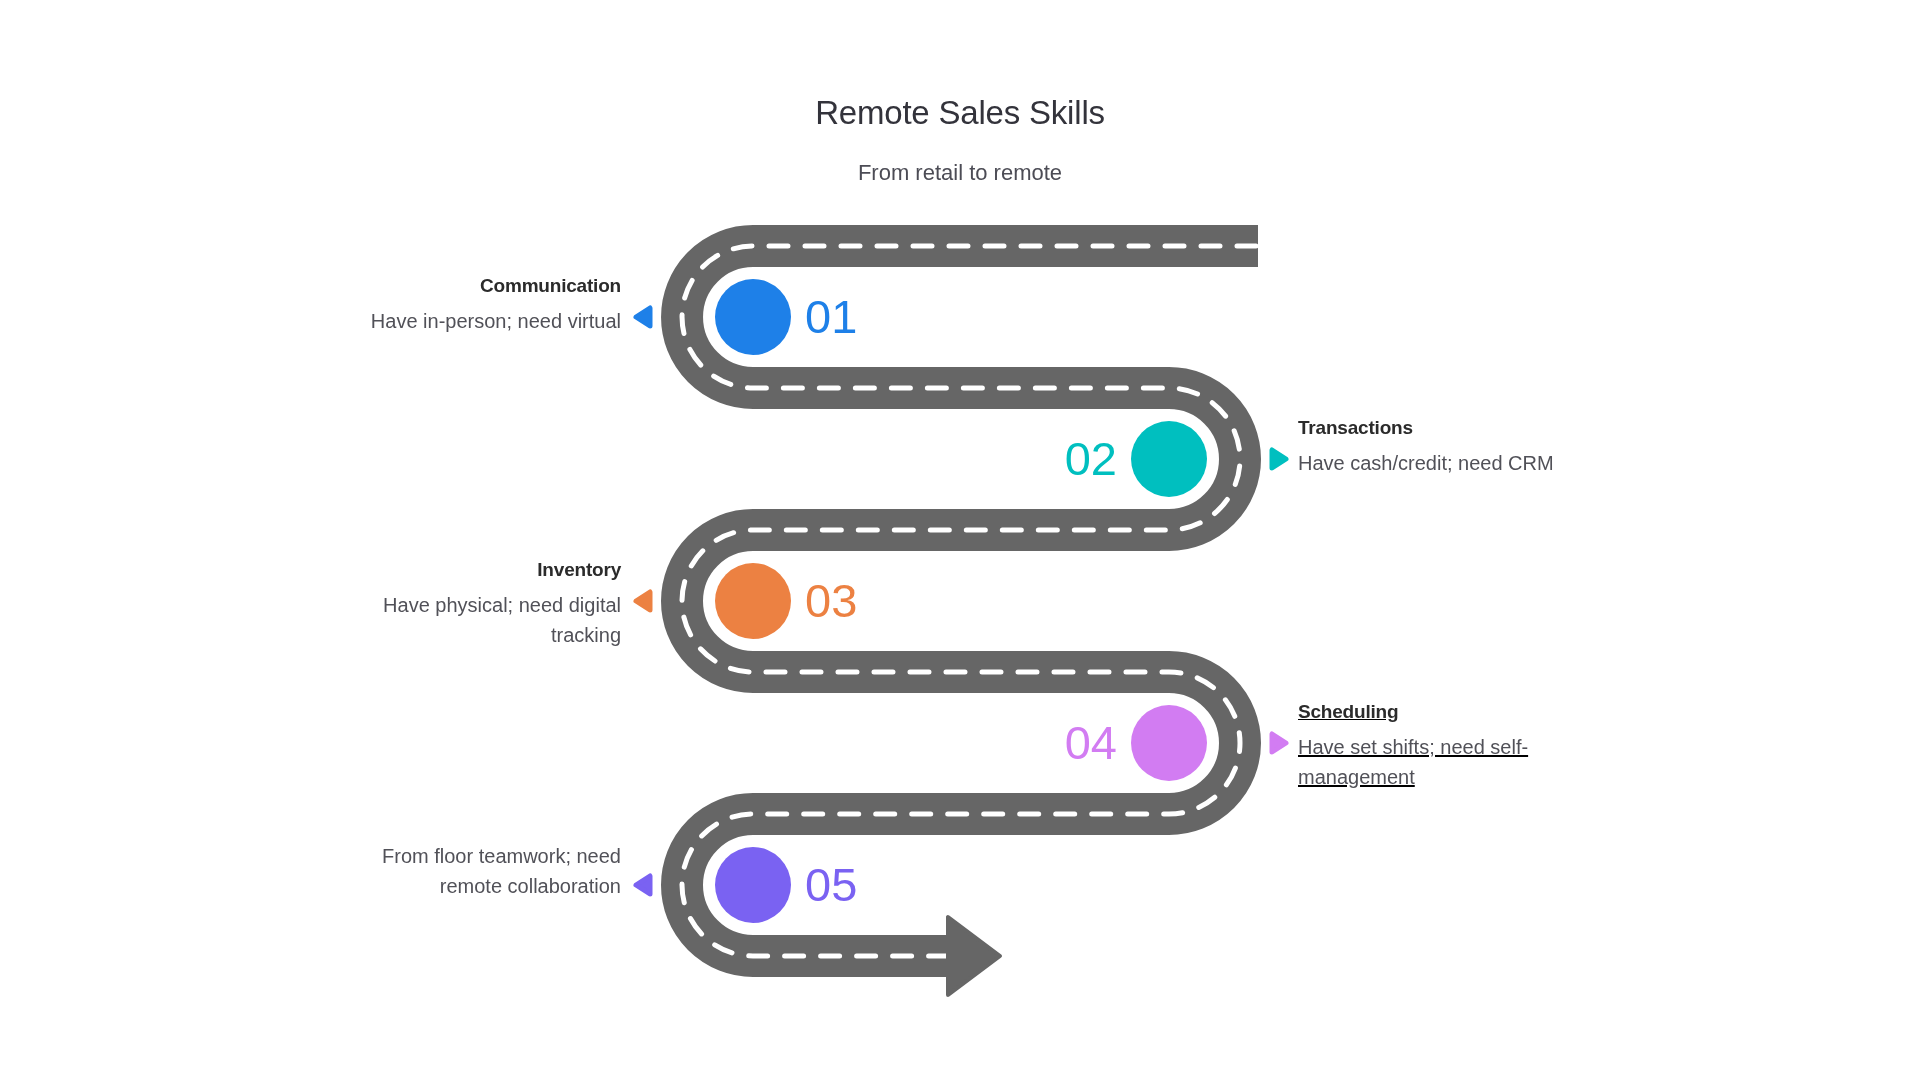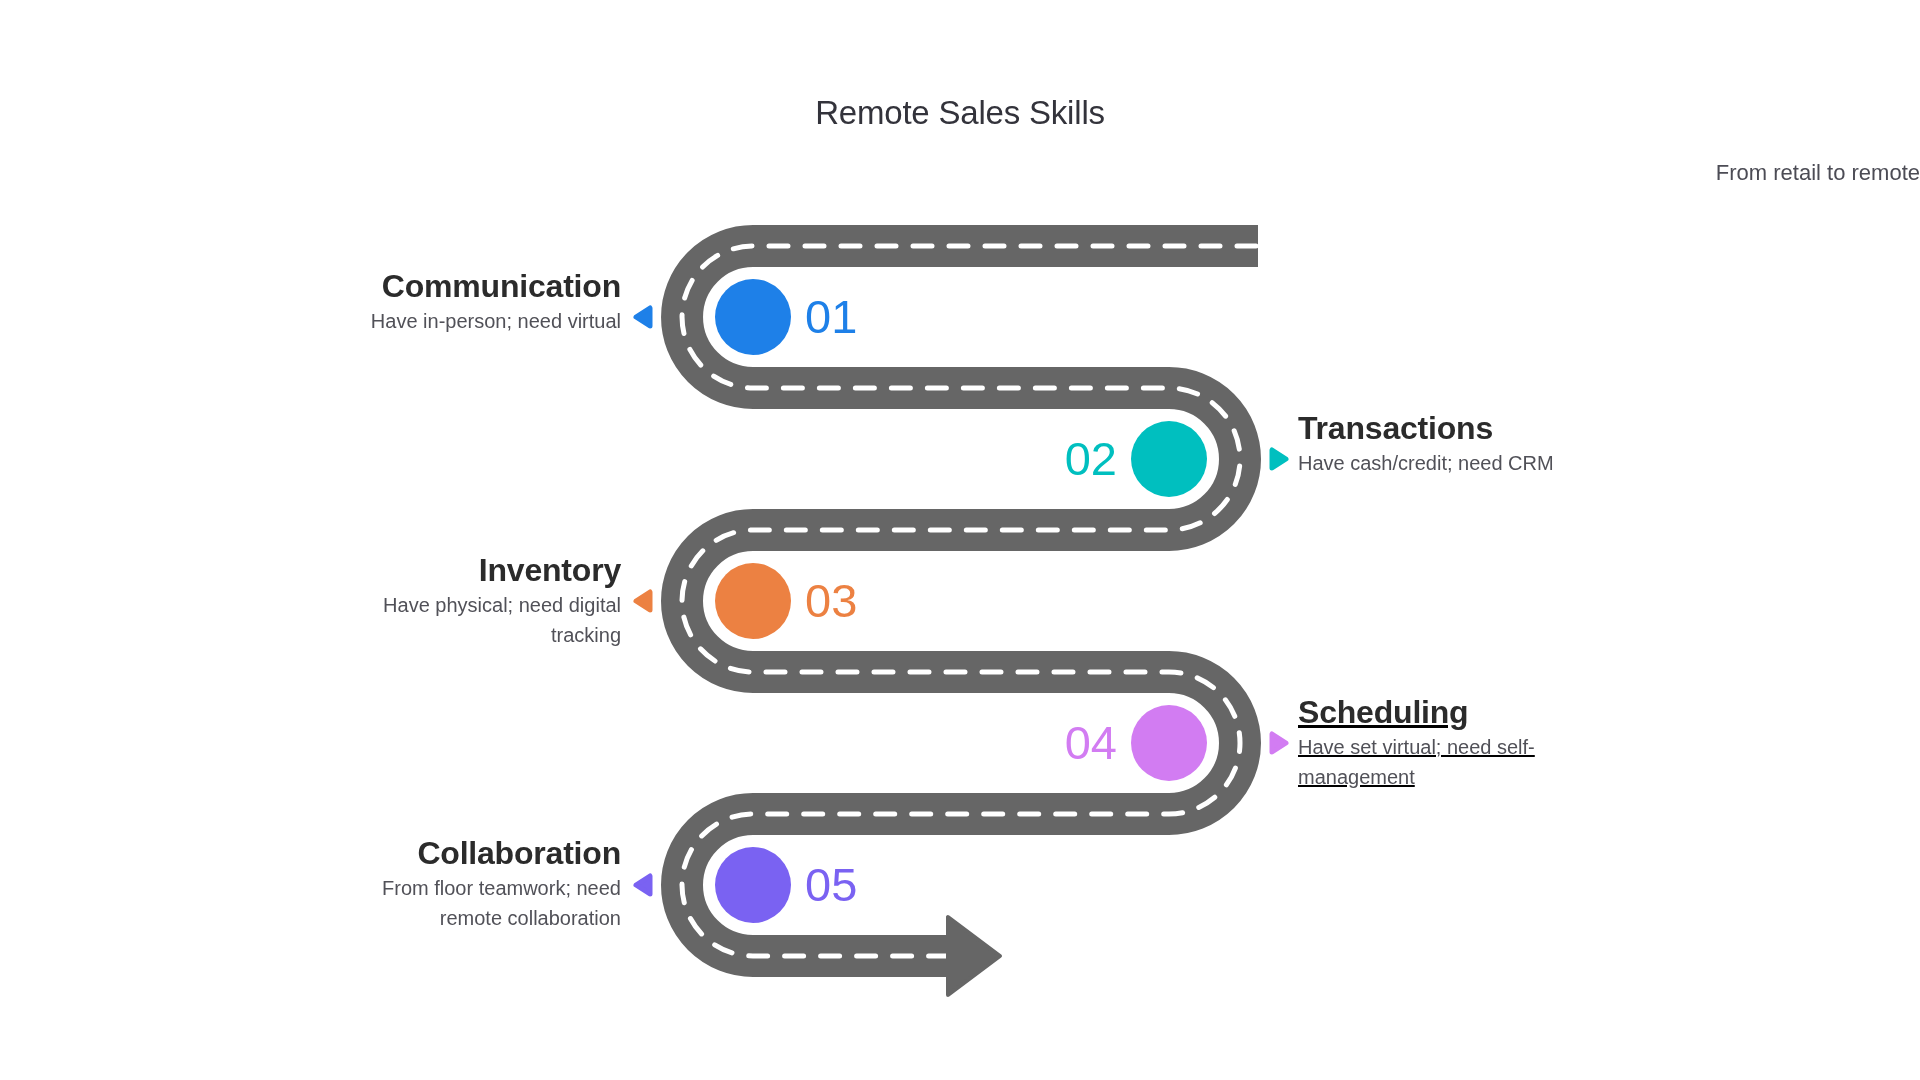--- a/index.html
+++ b/index.html
@@ -25,21 +25,21 @@
     font-size: 33px;
     font-weight: 500;
     letter-spacing: -0.2px;
     color: #33333b;
   }
   .header-subtitle {
     position: absolute;
     top: 160px;
     left: 0;
     width: 100%;
-    text-align: right;
+    text-align: center;
     font-size: 22px;
     font-weight: 400;
     color: #4c4c55;
   }
   .road-svg {
     position: absolute;
     top: 0;
     left: 0;
   }
   .milestone-block {
@@ -47,21 +47,21 @@
   }
   .milestone-block.side-left {
     right: 1299px;
     text-align: right;
   }
   .milestone-block.side-right {
     left: 1298px;
     text-align: left;
   }
   .milestone-label {
-    font-size: 32px;
+    font-size: 19px;
     font-weight: 700;
     letter-spacing: -0.2px;
     line-height: 32px;
     color: #2b2b2b;
     white-space: nowrap;
   }
   .milestone-desc {
     margin-top: 4px;
     font-size: 20px;
     line-height: 30px;
@@ -130,21 +130,20 @@
     <div class="milestone-desc">Have cash/credit; need CRM</div>
   </div>
 
   <div class="milestone-block side-left m3">
     <div class="milestone-label">Inventory</div>
     <div class="milestone-desc">Have physical; need digital tracking</div>
   </div>
 
   <div class="milestone-block side-right m4">
     <div class="milestone-label">Scheduling</div>
-    <div class="milestone-desc">Have set virtual; need self-management</div>
+    <div class="milestone-desc">Have set shifts; need self-management</div>
   </div>
 
   <div class="milestone-block side-left m5">
-    <div class="milestone-label">Collaboration</div>
     <div class="milestone-desc">From floor teamwork; need remote collaboration</div>
   </div>
 
 </div>
 
 </body></html>

